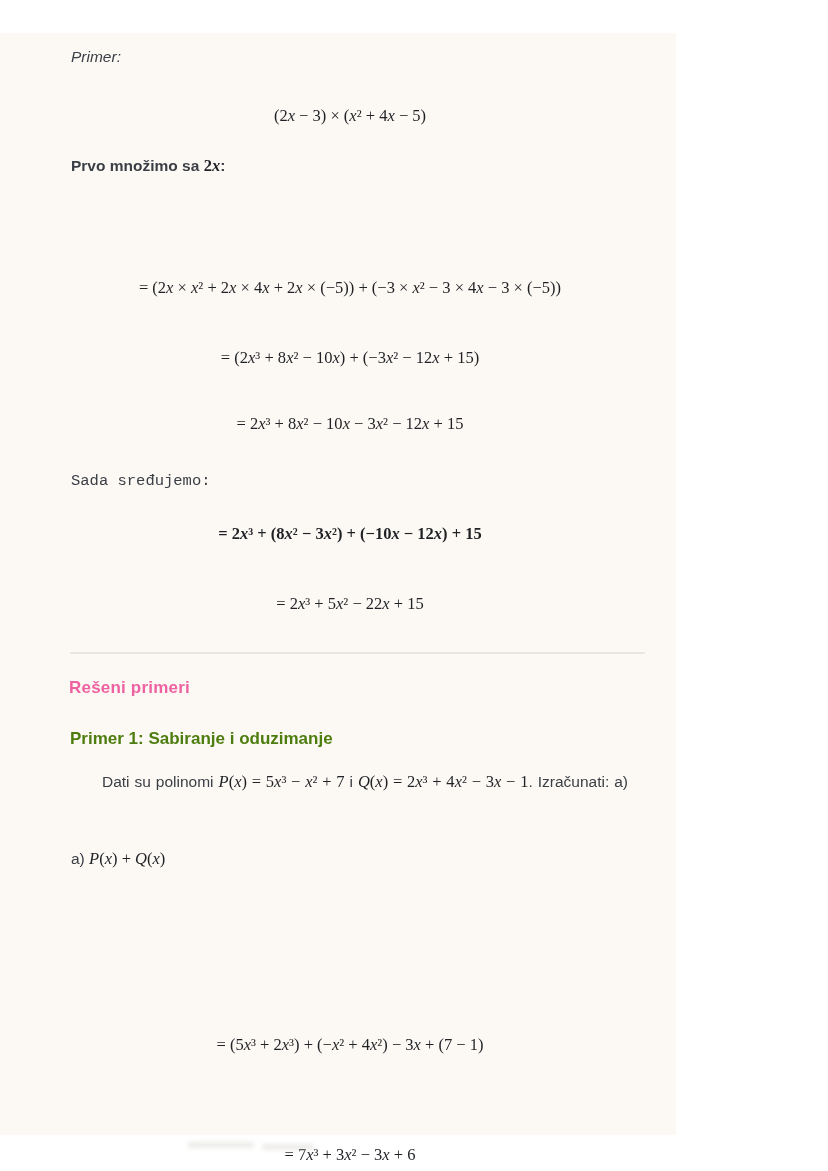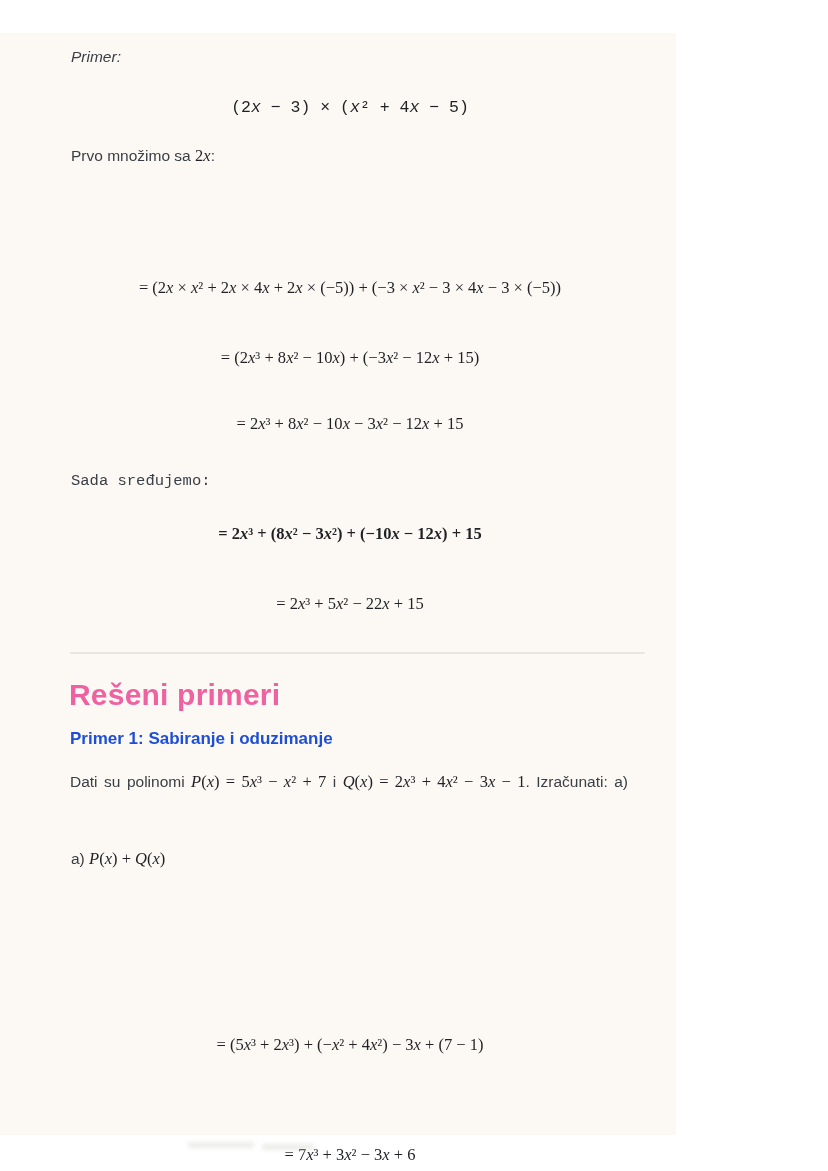--- a/index.html
+++ b/index.html
@@ -4,42 +4,42 @@
 <style>
   html,body{margin:0;padding:0;background:#ffffff;}
   body{width:828px;height:1171px;position:relative;font-family:"Liberation Sans",sans-serif;overflow:hidden;}
   .canvas{position:absolute;left:0;top:0;width:676px;height:1171px;background:#ffffff;overflow:hidden;}
   .page{position:absolute;left:0;top:33px;width:791px;height:1102px;background:#fcf9f4;}
   .strip{position:absolute;left:748px;top:36px;width:43px;height:1096px;background:#fbe8ee;border-left:5px solid #e29ab5;box-sizing:border-box;z-index:2;}
   .eq{position:absolute;left:70px;width:560px;text-align:center;font-family:"Liberation Serif","DejaVu Serif",serif;font-size:16.5px;color:#1f2125;white-space:nowrap;}
   .label{position:absolute;left:71px;font-size:15.5px;color:#3a3e45;}
   .italic{font-style:italic;}
   .mathtxt{font-family:"Liberation Serif","DejaVu Serif",serif;font-size:16.5px;color:#1f2125;}
-  .section-heading{position:absolute;left:69px;top:678px;font-size:30px;font-weight:bold;color:#ee62a2;letter-spacing:0.2px;}
-  .example-heading{position:absolute;left:70px;top:729px;font-size:17px;font-weight:bold;color:#1d4ed8;}
+  .section-heading{position:absolute;left:69px;top:678px;font-size:17px;font-weight:bold;color:#ee62a2;letter-spacing:0.2px;}
+  .example-heading{position:absolute;left:70px;top:729px;font-size:17px;font-weight:bold;color:#4d7c0f;}
   .para{position:absolute;left:70px;top:767px;width:558px;font-size:15.5px;line-height:30px;color:#3a3e45;}
-  .para .l1{text-align:justify;text-align-last:justify;}
+  .para .l1{text-align:justify;text-align-last:justify;margin-left:32px;}
   .para .l2{text-align:left;}
   .divider{position:absolute;left:70px;top:652px;width:575px;height:2px;background:#e9e6e1;border-radius:1px;}
   .watermark{position:absolute;left:695px;top:1100px;font-size:11.5px;color:#a2a2a8;z-index:3;white-space:nowrap;}
   .smudge{position:absolute;background:#dfddd8;filter:blur(2px);opacity:.55;border-radius:2px;}
 </style>
 </head>
 <body>
 
 <div class="canvas">
 
   <div class="page"></div>
   <div class="strip"></div>
 
   <div class="label italic" style="top:48px;">Primer:</div>
 
-  <div class="eq" style="top:98px;font-family:Liberation Mono, monospace;">(2<i>x</i> − 3) × (<i>x</i>² + 4<i>x</i> − 5)</div>
+  <div class="eq" style="top:106px;">(2<i>x</i> − 3) × (<i>x</i>² + 4<i>x</i> − 5)</div>
 
-  <div class="label" style="top:146px;"><span>Prvo množimo sa </span><span class="mathtxt">2<i>x</i></span><span>:</span></div>
+  <div class="label" style="top:156px;font-weight:bold;"><span>Prvo množimo sa </span><span class="mathtxt">2<i>x</i></span><span>:</span></div>
 
   <div class="eq" style="top:278px;">= (2<i>x</i> × <i>x</i>² + 2<i>x</i> × 4<i>x</i> + 2<i>x</i> × (−5)) + (−3 × <i>x</i>² − 3 × 4<i>x</i> − 3 × (−5))</div>
   <div class="eq" style="top:348px;">= (2<i>x</i>³ + 8<i>x</i>² − 10<i>x</i>) + (−3<i>x</i>² − 12<i>x</i> + 15)</div>
   <div class="eq" style="top:414px;">= 2<i>x</i>³ + 8<i>x</i>² − 10<i>x</i> − 3<i>x</i>² − 12<i>x</i> + 15</div>
 
   <div class="label" style="top:472px;font-family:Liberation Mono, monospace;">Sada sređujemo:</div>
 
   <div class="eq" style="top:524px;font-weight:bold;">= 2<i>x</i>³ + (8<i>x</i>² − 3<i>x</i>²) + (−10<i>x</i> − 12<i>x</i>) + 15</div>
   <div class="eq" style="top:594px;">= 2<i>x</i>³ + 5<i>x</i>² − 22<i>x</i> + 15</div>
 

